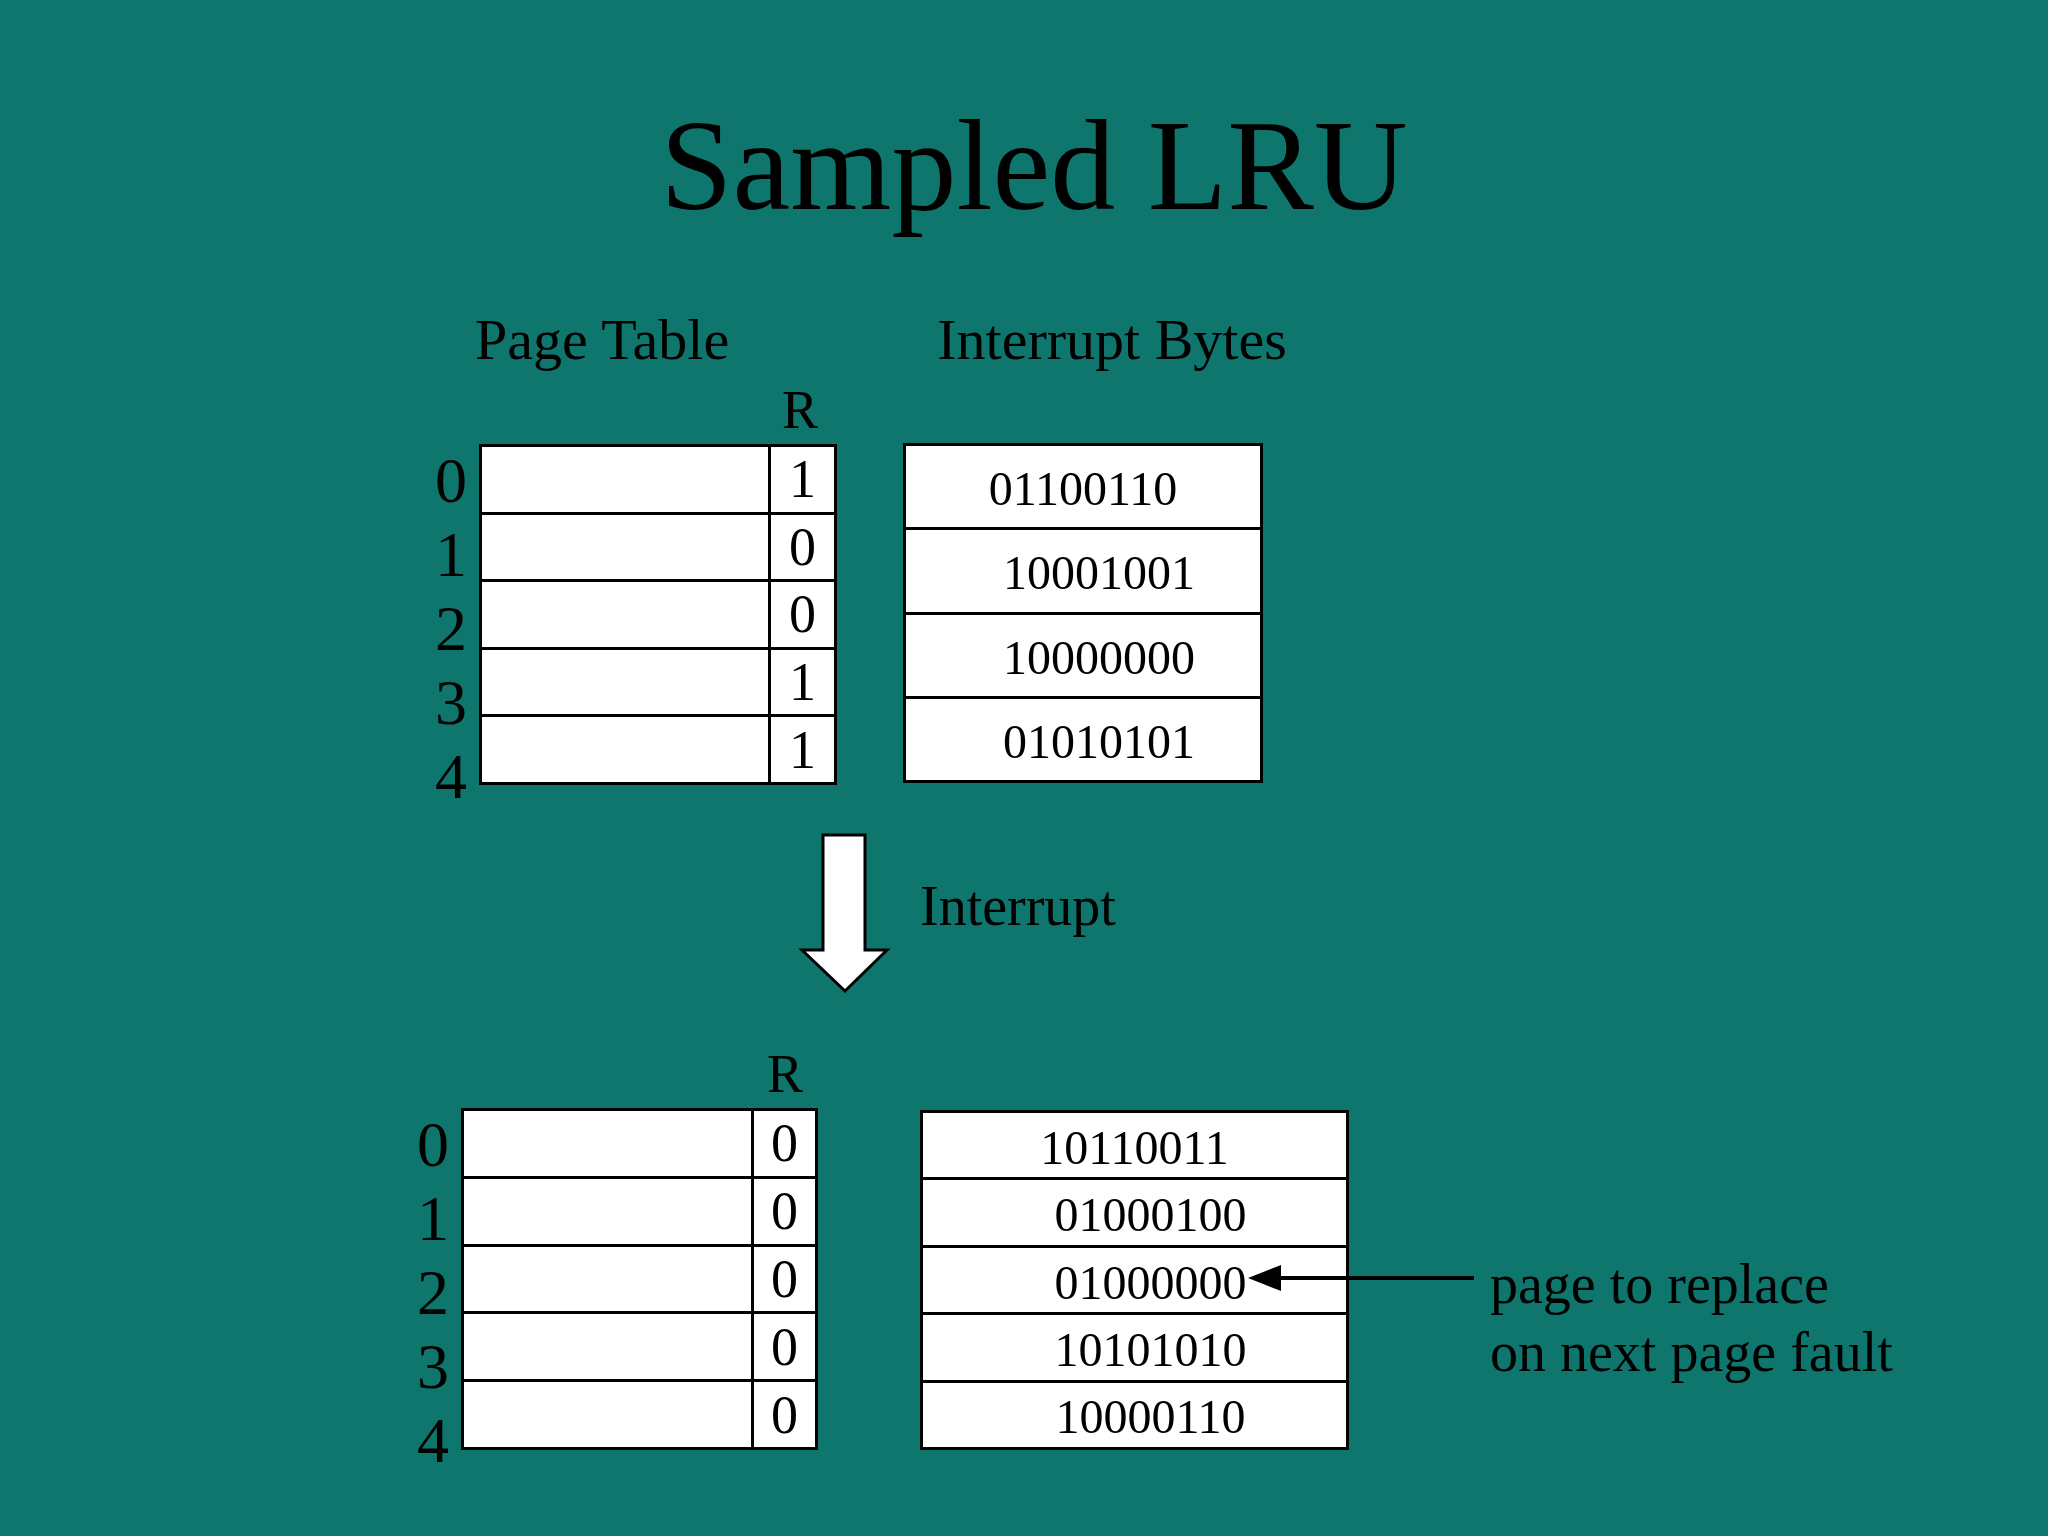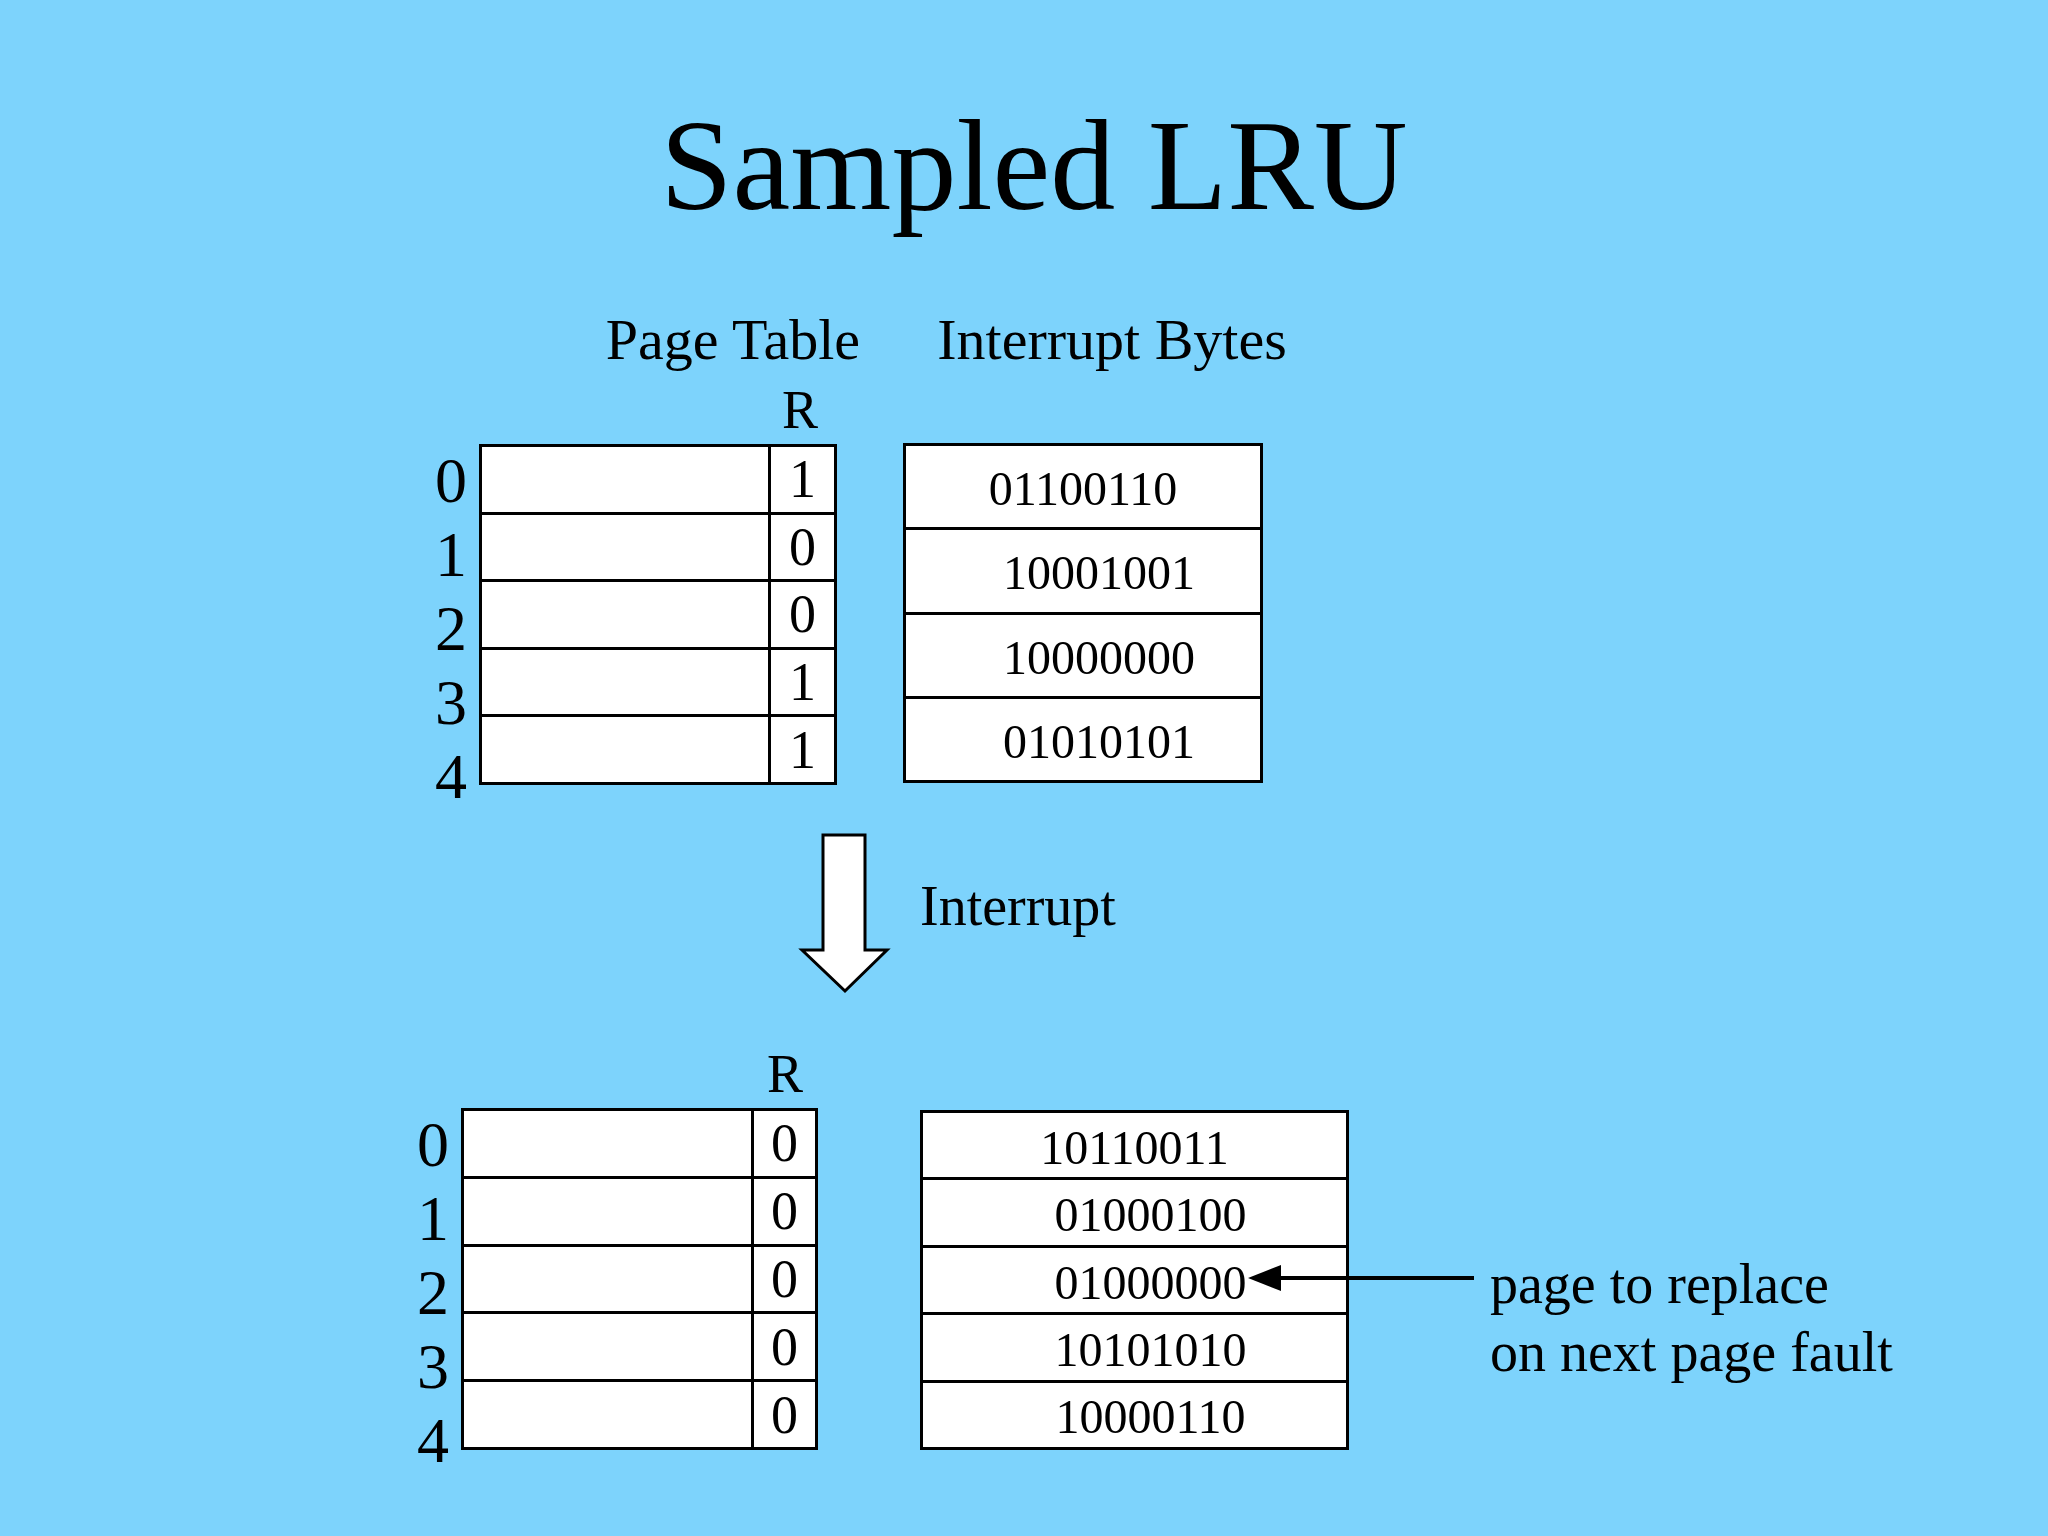--- a/index.html
+++ b/index.html
@@ -1,34 +1,34 @@
 <!DOCTYPE html>
 <html><head>
 <meta charset="utf-8">
 <style>
   html, body { margin: 0; padding: 0; background: #ffffff; }
   #slide {
     position: relative;
     width: 2048px;
     height: 1536px;
-    background: #7dd3fc;
+    background: #0f766e;
     font-family: "Liberation Serif", "DejaVu Serif", serif;
     color: #000000;
     overflow: hidden;
   }
   .abs { position: absolute; }
 
   #title {
     top: 95px; left: 0; width: 2068px;
     font-size: 130px; line-height: 140px;
     text-align: center; white-space: nowrap;
   }
 
   .col-header { top: 308px; font-size: 58px; line-height: 64px; white-space: nowrap; }
-  #hdr-page-table { left: 460px; width: 400px; text-align: right; }
+  #hdr-page-table { left: 475px; width: 400px; text-align: left; }
   #hdr-ref-bytes { left: 912px; width: 400px; text-align: center; }
 
   .r-header { font-size: 54px; line-height: 56px; width: 60px; text-align: center; }
   #r-header-top { left: 770px; top: 382px; }
   #r-header-bottom { left: 755px; top: 1046px; }
 
   
   .ptable {
     box-sizing: border-box;
     border: 3px solid #000;

